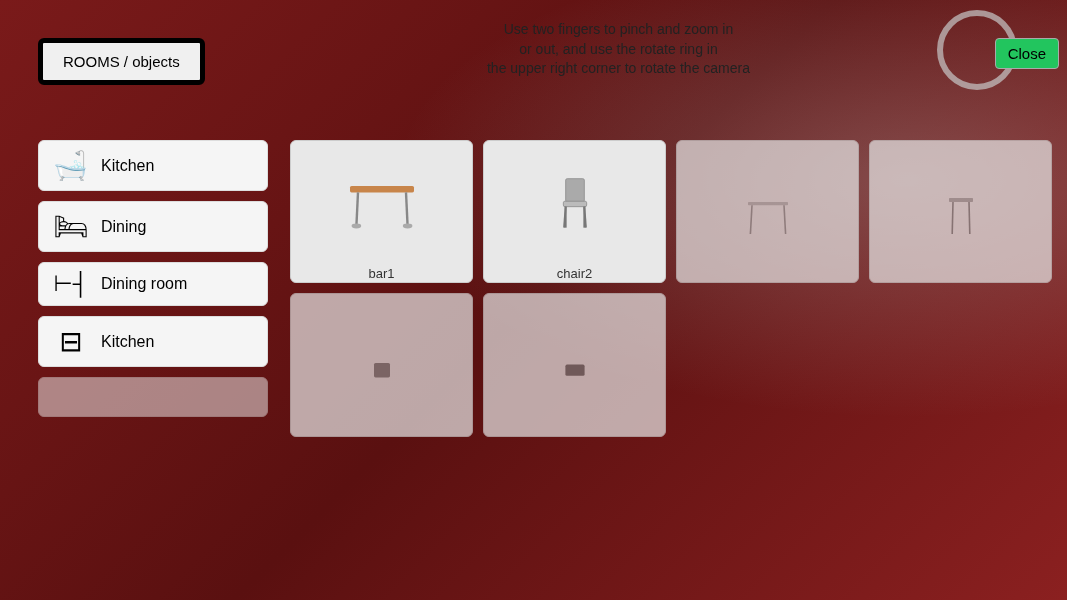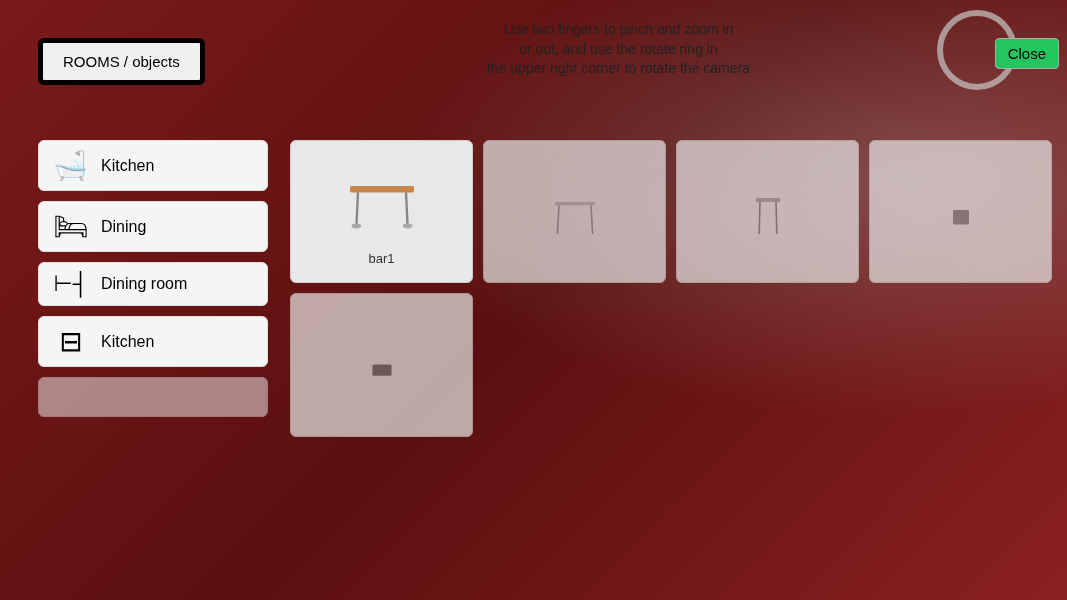--- a/index.html
+++ b/index.html
@@ -121,21 +121,21 @@
     }
 
     .object-item {
       background: #e8e8e8;
       border: 1px solid #ccc;
       border-radius: 6px;
       display: flex;
       flex-direction: column;
       align-items: center;
       justify-content: flex-end;
-      padding: 16px;
+      padding: 1px;
       cursor: pointer;
       font-size: 13px;
       color: #333;
     }
 
     .object-item .obj-preview {
       flex: 1;
       display: flex;
       align-items: center;
       justify-content: center;
@@ -212,20 +212,33 @@
       </svg>
     </div>
     <span class="object-label">bar1</span>
   </div>
 
 
 
 
 
 
+  <div class="object-item">
+    <div class="obj-preview">
+      <svg class="furniture" viewBox="0 0 100 90">
+        <rect x="38" y="15" width="24" height="30" rx="2" fill="#aaa" stroke="#888" stroke-width="1"></rect>
+        <rect x="35" y="44" width="30" height="7" rx="2" fill="#bbb" stroke="#888" stroke-width="1"></rect>
+        <line x1="38" y1="51" x2="36" y2="78" stroke="#777" stroke-width="2.5"></line>
+        <line x1="62" y1="51" x2="64" y2="78" stroke="#777" stroke-width="2.5"></line>
+        <line x1="38" y1="51" x2="38" y2="78" stroke="#777" stroke-width="2.5"></line>
+        <line x1="62" y1="51" x2="62" y2="78" stroke="#777" stroke-width="2.5"></line>
+      </svg>
+    </div>
+    <span class="object-label">chair2</span>
+  </div>
 
 
   <div class="object-item partial" style="overflow:hidden;">
     <div class="obj-preview">
       <svg class="furniture" viewBox="0 0 100 80">
         <rect x="25" y="30" width="50" height="4" rx="1" fill="#bbb"></rect>
         <line x1="30" y1="34" x2="28" y2="70" stroke="#999" stroke-width="2"></line>
         <line x1="70" y1="34" x2="72" y2="70" stroke="#999" stroke-width="2"></line>
       </svg>
     </div>

